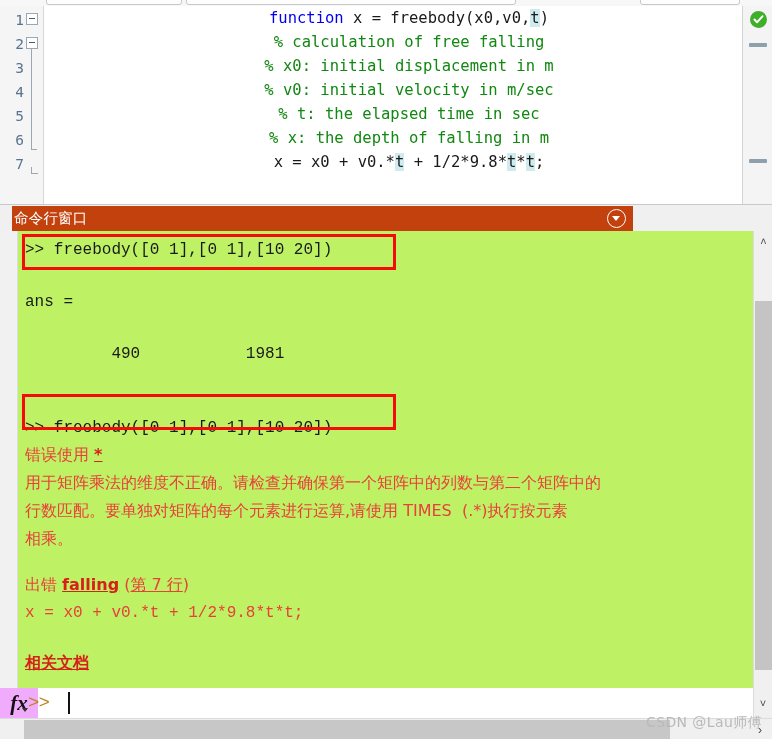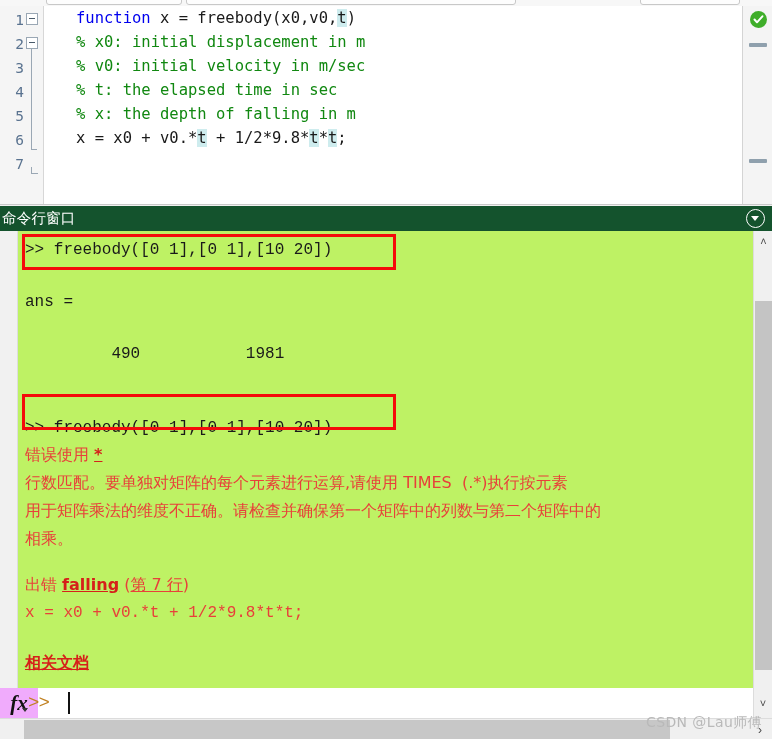--- a/index.html
+++ b/index.html
@@ -51,21 +51,21 @@
   }
   .fold-end {
     position: absolute; left: 31px; width: 1px; height: 6px; background: #9aa7b4;
   }
   .fold-endcap {
     position: absolute; left: 31px; width: 7px; height: 1px; background: #9aa7b4;
   }
 
   .ed-code {
     position: absolute; left: 44px; top: 0; right: 30px; height: 183px;
-    overflow: hidden; padding-left: 32px;
+    overflow: hidden; padding-left: 32px; text-align: center;
   }
   .cline {
     font-family: "DejaVu Sans Mono", monospace;
     font-size: 15.5px; line-height: 24px; height: 24px;
     color: #1a1a1a; white-space: pre;
   }
   .kw { color: #0000ee; }
   .cm { color: #118811; }
   .hl { background: #ceecee; }
 
@@ -82,22 +82,22 @@
     position: absolute; left: 6px; width: 18px; height: 4px;
     background: #8fa0ad; border-radius: 1px;
   }
   .ed-bottom-border {
     position: absolute; left: 0; bottom: 0; width: 772px; height: 1px;
     background: #c9c9c9;
   }
 
   
   .cw-title {
-    position: absolute; left: 0; top: 206px; width: 772px; height: 25px;
-    background: #14532d;
+    position: absolute; left: 12px; top: 206px; width: 621px; height: 25px;
+    background: #c2410c;
     display: flex; align-items: center; justify-content: space-between;
   }
   .cw-title-text {
     color: #ffffff; font-size: 14.5px; padding-left: 2px;
     font-family: "DejaVu Sans", sans-serif; letter-spacing: 0.2px;
   }
   .cw-chevron-btn {
     margin-right: 7px; width: 19px; height: 19px; border-radius: 50%;
     border: 1.6px solid #ffffff; position: relative; cursor: pointer;
   }
@@ -243,20 +243,21 @@
       <div class="fold-box" style="top:7px;"></div>
       <div class="fold-box" style="top:31px;"></div>
       <div class="fold-line" style="top:43px;height:100px;"></div>
       <div class="fold-tick" style="top:143px;"></div>
       <div class="fold-end" style="top:161px;"></div>
       <div class="fold-endcap" style="top:167px;"></div>
     </div>
 
     <div class="ed-code">
       <div class="cline"><span class="kw">function</span><span> x = freebody(x0,v0,</span><span class="hl">t</span><span>)</span></div>
+      <div class="cline cm">% calculation of free falling</div>
       <div class="cline cm">% x0: initial displacement in m</div>
       <div class="cline cm">% v0: initial velocity in m/sec</div>
       <div class="cline cm">% t: the elapsed time in sec</div>
       <div class="cline cm">% x: the depth of falling in m</div>
       <div class="cline"><span>x = x0 + v0.*</span><span class="hl">t</span><span> + 1/2*9.8*</span><span class="hl">t</span><span>*</span><span class="hl">t</span><span>;</span></div>
     </div>
 
     <div class="ed-right">
       <div class="ok-badge">
         <svg width="11" height="11" viewBox="0 0 11 11">
@@ -284,22 +285,22 @@
       <div class="mline" style="height:26px;"></div>
       <div class="mline mono-out">ans =</div>
       <div class="mline" style="height:26px;"></div>
       <div class="mline mono-out">         490           1981</div>
       <div class="mline" style="height:26px;"></div>
       <div class="mline" style="height:22px;"></div>
       <div class="mline mono-out">&gt;&gt; freebody([0 1],[0 1],[10 20])</div>
 
       <div class="err-cjk"><span>错误使用 </span><span class="err-link">*</span></div>
 
+      <div class="err-cjk">用于矩阵乘法的维度不正确。请检查并确保第一个矩阵中的列数与第二个矩阵中的</div>
       <div class="err-cjk">行数匹配。要单独对矩阵的每个元素进行运算,请使用 TIMES  (.*)执行按元素</div>
-      <div class="err-cjk">用于矩阵乘法的维度不正确。请检查并确保第一个矩阵中的列数与第二个矩阵中的</div>
       <div class="err-cjk">相乘。</div>
 
       <div class="err-cjk" style="height:18px;"></div>
 
       <div class="err-cjk"><span>出错 </span><span class="err-link">falling</span><span> (</span><span class="err-link-plain">第 7 行</span><span>)</span></div>
 
       <div class="mline mono-out err" style="line-height:28px;">x = x0 + v0.*t + 1/2*9.8*t*t;</div>
 
       <div class="err-cjk" style="height:22px;"></div>
 

